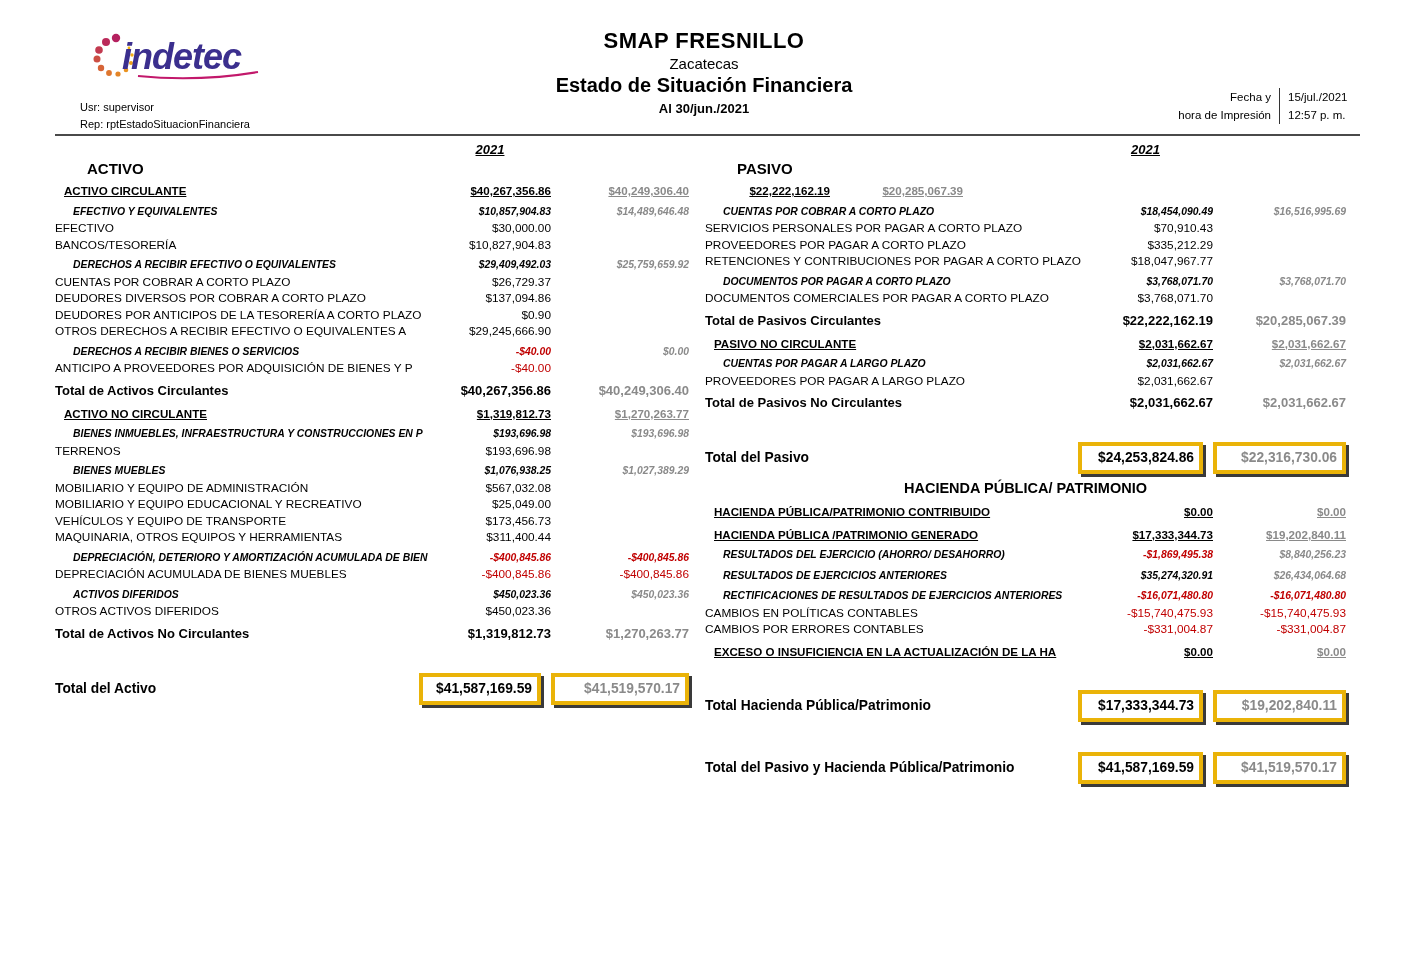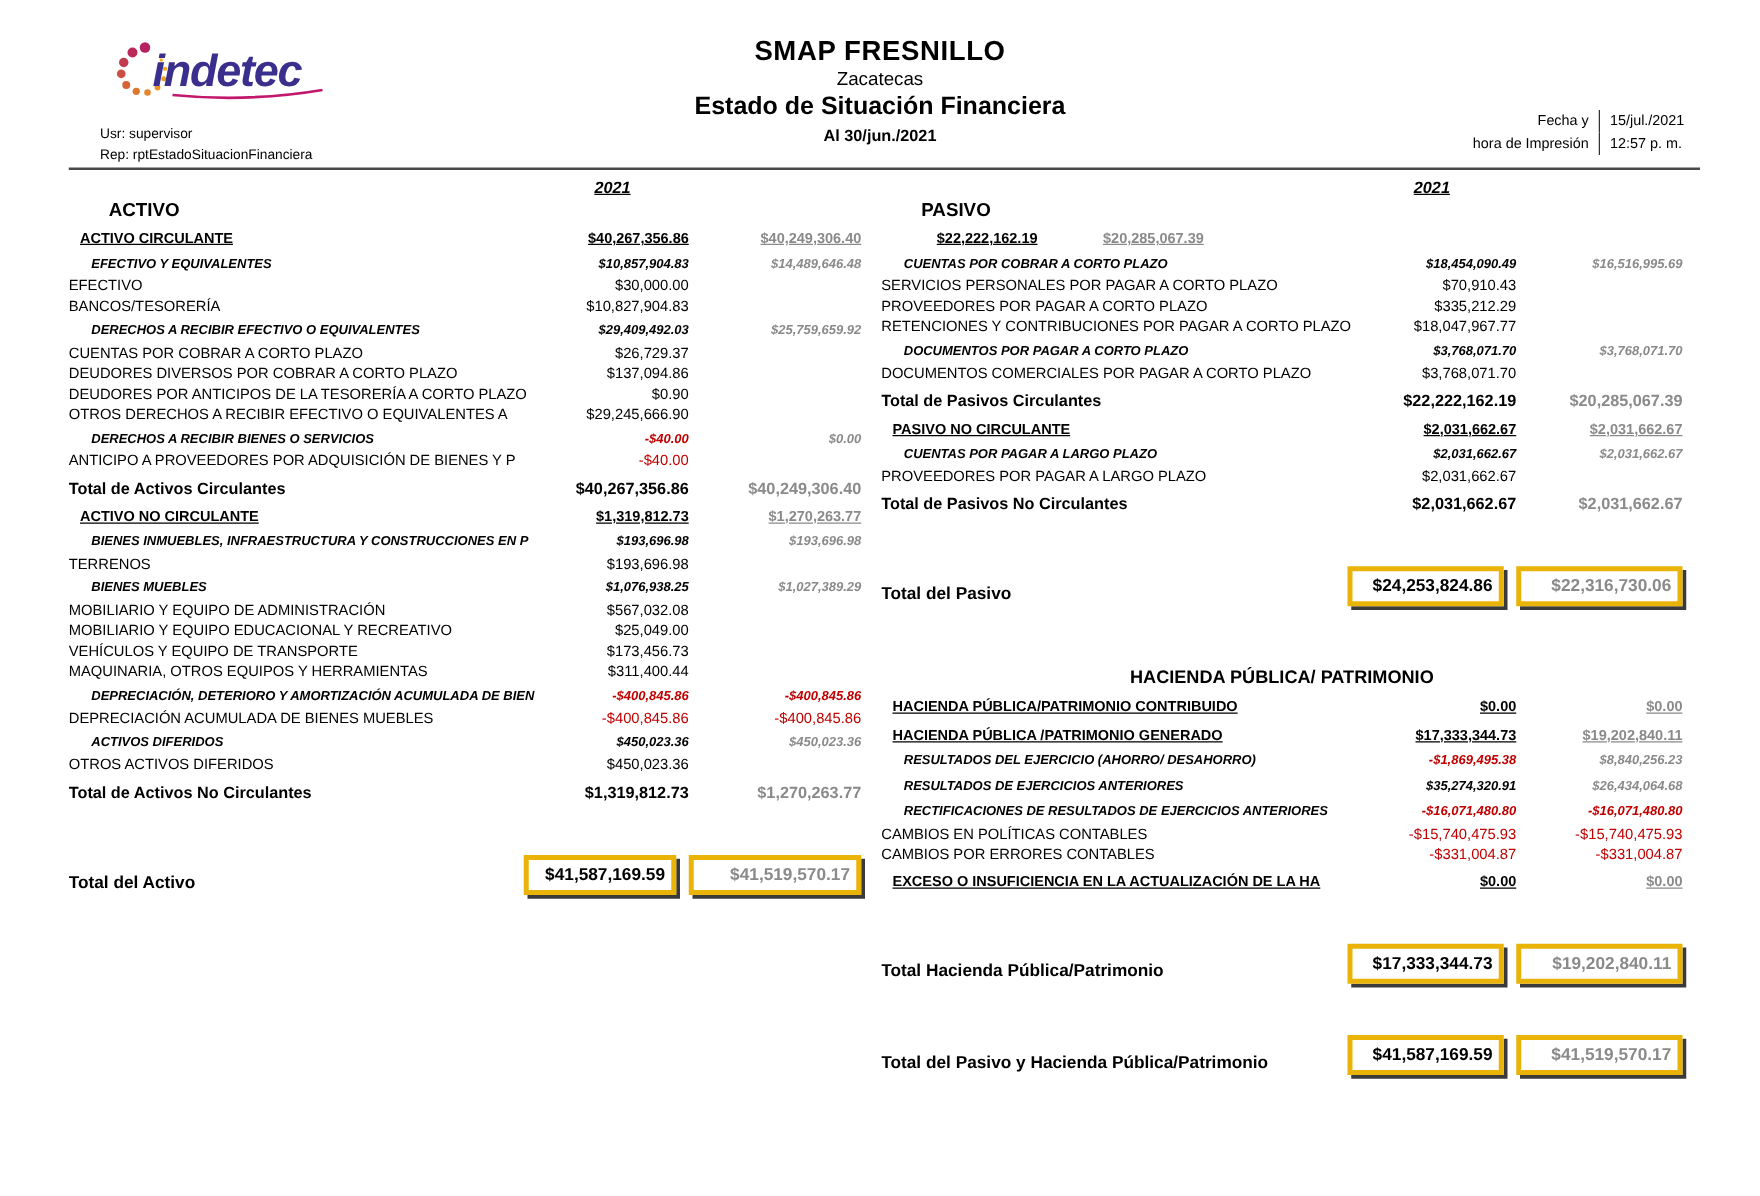--- a/index.html
+++ b/index.html
@@ -37,28 +37,28 @@
   .row .v2{width:138px;text-align:right;white-space:nowrap;color:#8a8a8a;}
   .col-right .row .v1{width:125px;}
   .col-right .row .v2{width:133px;}
 
   .row.header{font-weight:bold;font-size:11.6px;margin-top:6px;}
   .row.header .lbl{padding-left:9px;text-decoration:underline;}
   .row.header .v1,.row.header .v2{text-decoration:underline;}
   .row.group{font-weight:bold;font-style:italic;font-size:10.4px;margin-top:4px;}
   .row.group .lbl{padding-left:18px;}
   .row.total{font-weight:bold;font-size:13px;margin-top:4px;line-height:19px;}
-  .row.grandtotal{font-weight:bold;font-size:13.8px;margin-top:41px;line-height:20px;align-items:flex-end;}
+  .row.grandtotal{font-weight:bold;font-size:13.8px;margin-top:30px;line-height:20px;}
   .row.grandtotal .v1,.row.grandtotal .v2{
     border:4px solid #eab308;box-shadow:3px 3px 0 #3a3a3a;
     padding:2px 5px;box-sizing:border-box;background:#fff;
   }
   .row.grandtotal .v2{margin-left:10px;}
   .row.centerhead{font-weight:bold;font-size:14.5px;margin-top:4px;line-height:20px;}
-  .row.centerhead .lbl{text-align:center;padding-left:0;margin-top:43px;}
+  .row.centerhead .lbl{text-align:center;padding-left:0;}
   .neg{color:#c00000 !important;}
 </style>
 </head>
 <body>
 
 <div class="logo">
   <svg width="190" height="62" viewBox="0 0 190 62">
 
     <g>
       <circle cx="38" cy="16" r="4.2" fill="#b5215f"></circle>

